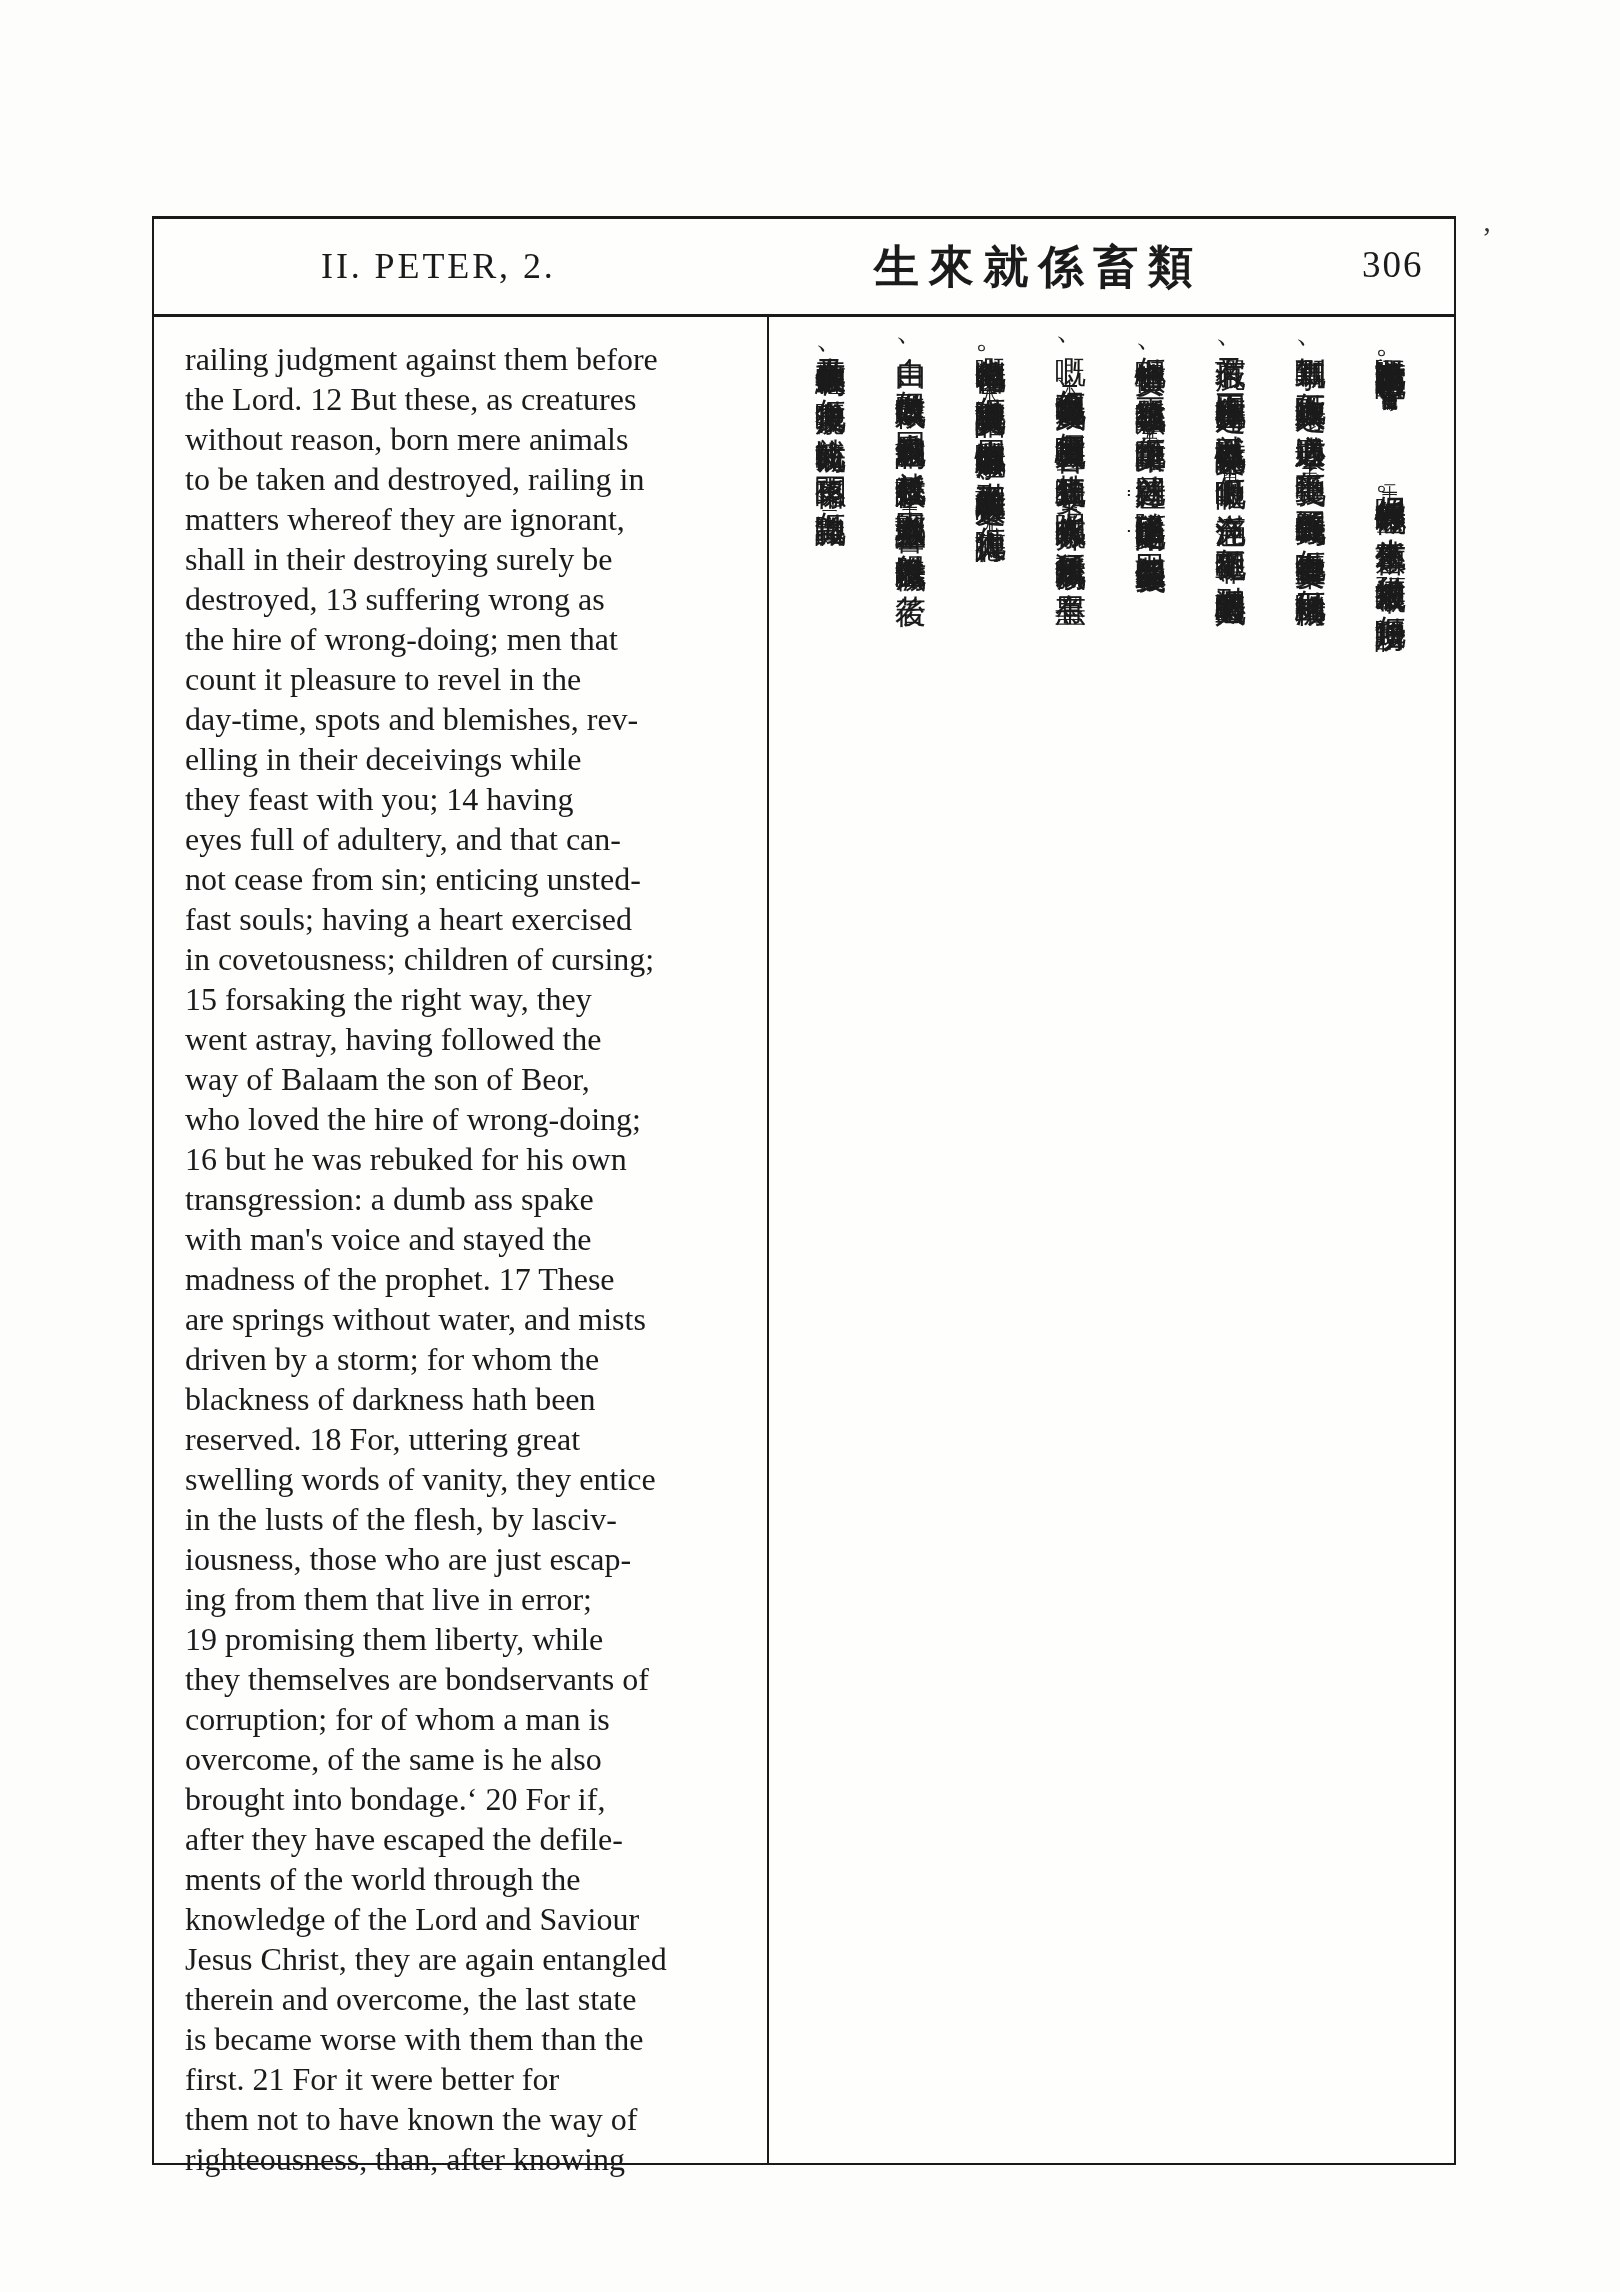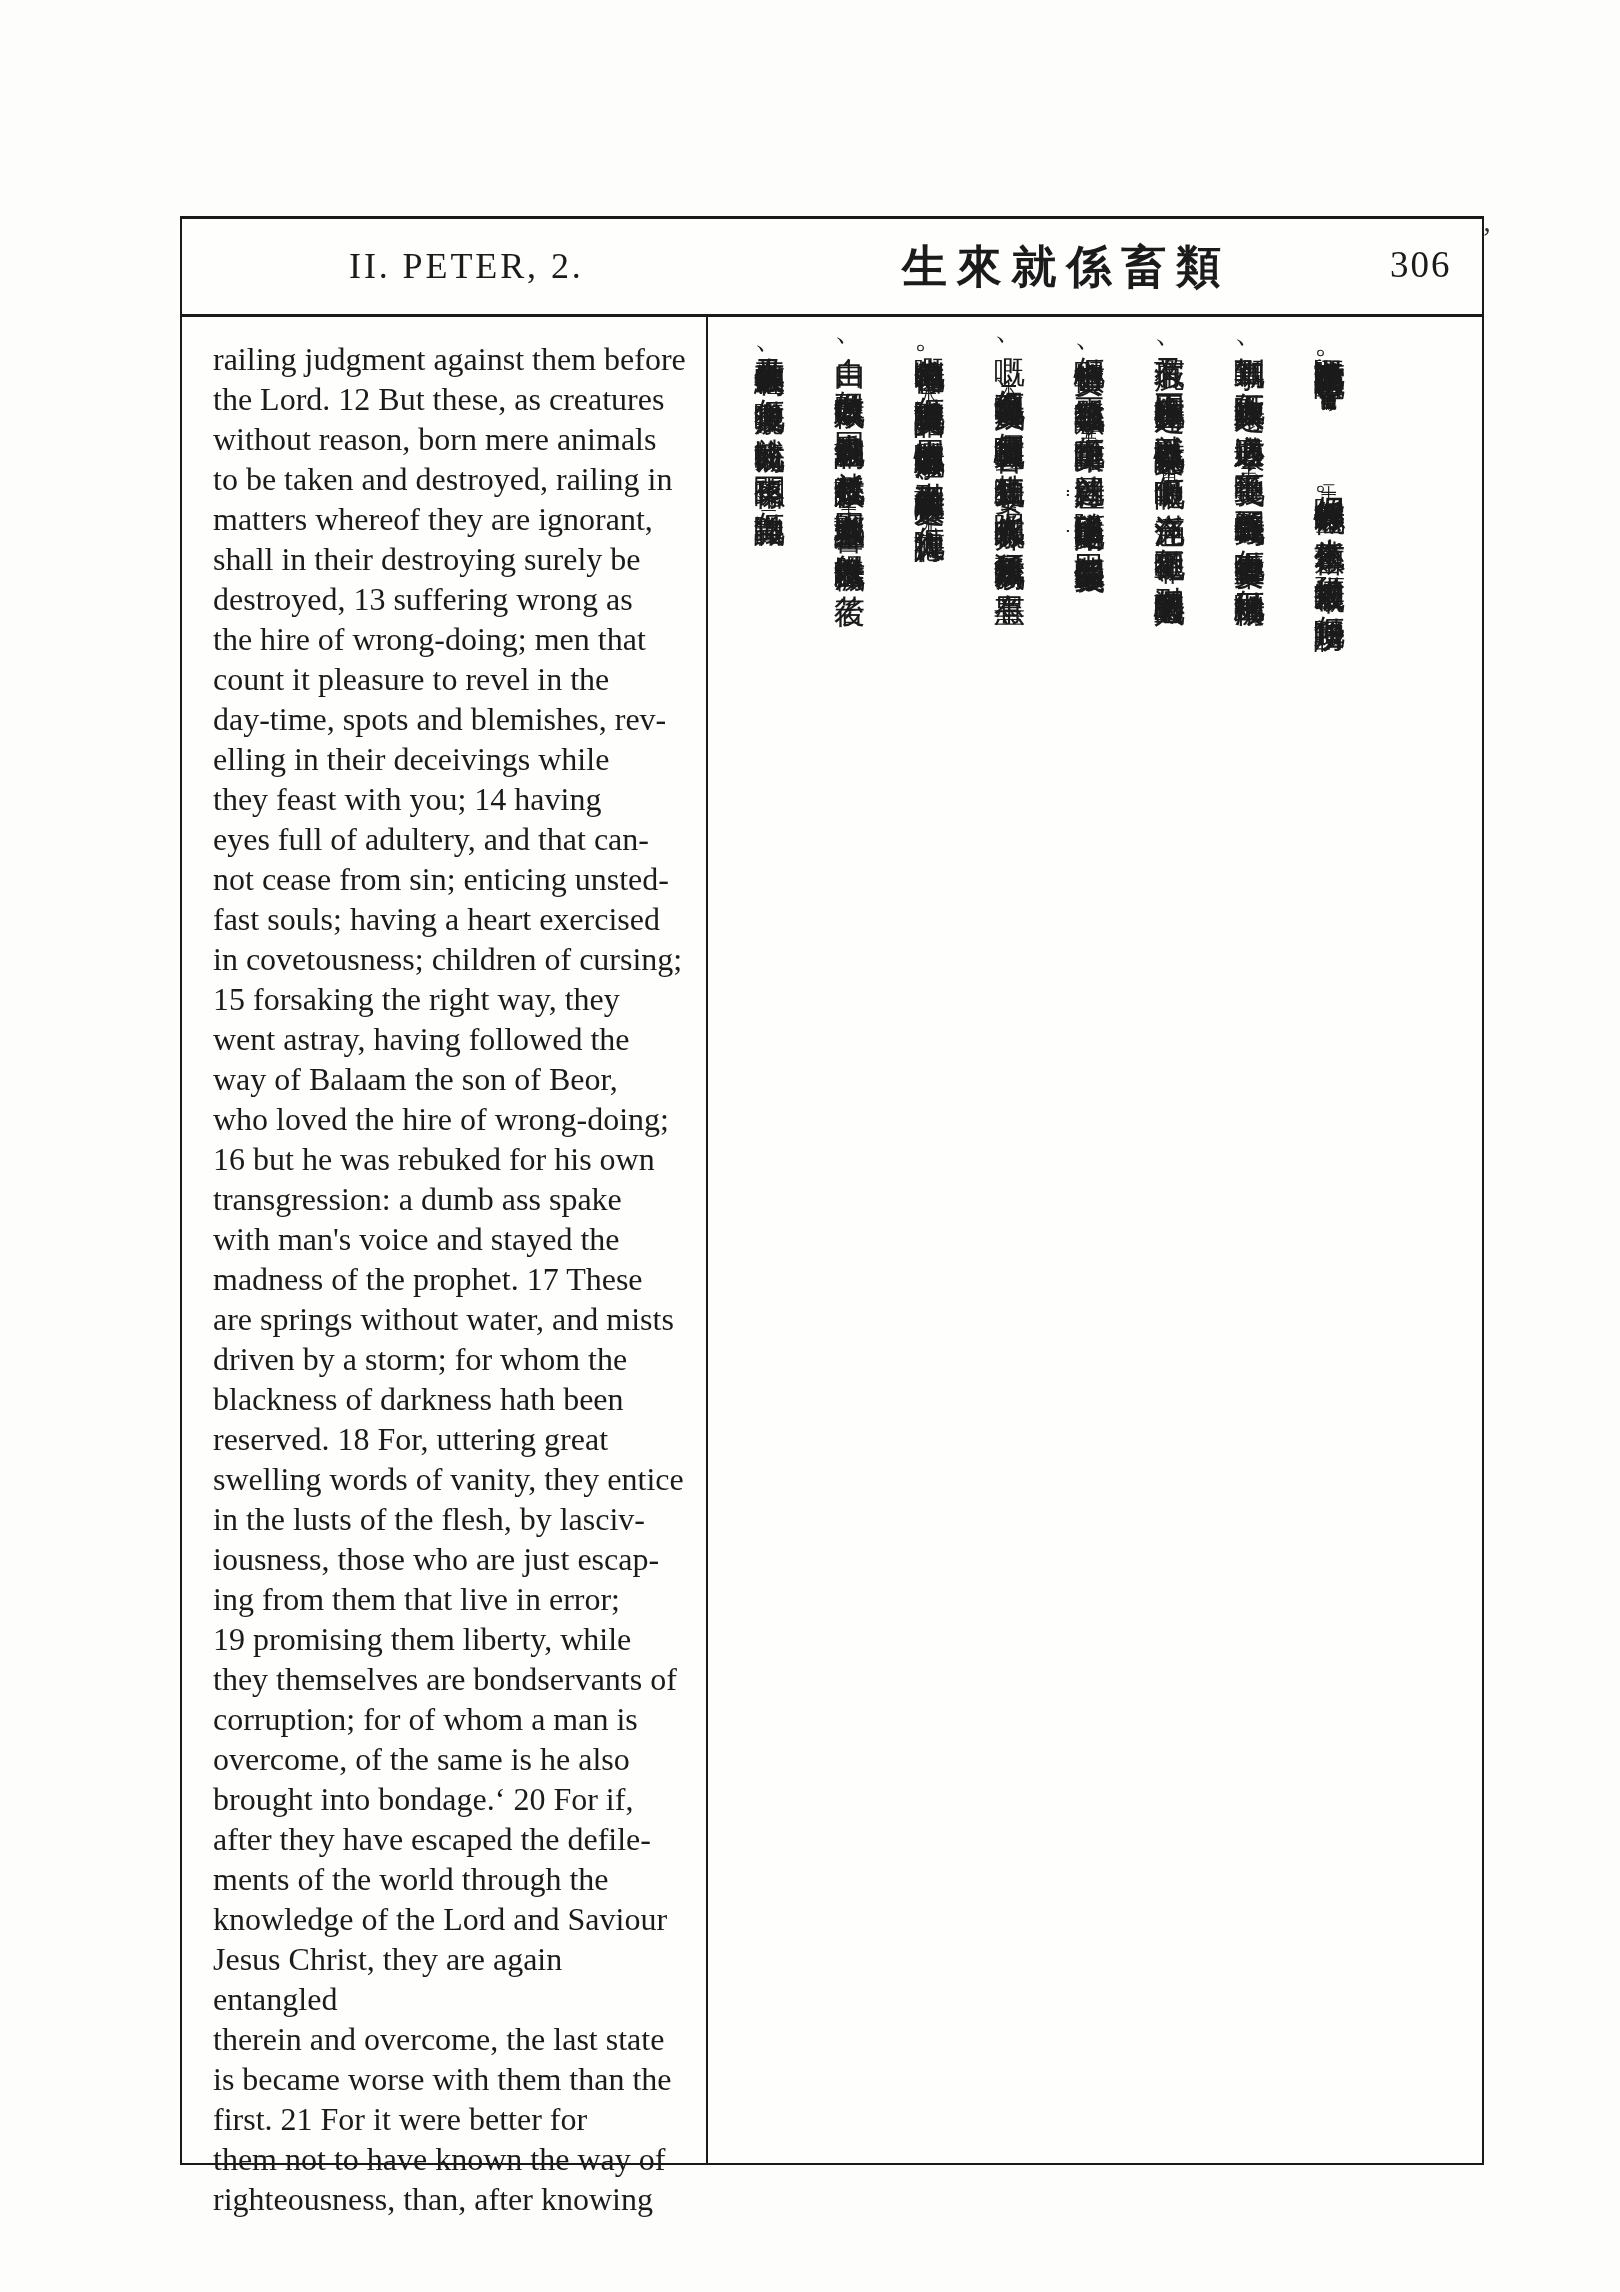--- a/index.html
+++ b/index.html
@@ -1,29 +1,29 @@
 <!DOCTYPE html>
 <html><head>
 <meta charset="utf-8">
 <style>
   html,body{margin:0;padding:0;background:#fdfdfc;}
   body{width:1620px;height:2293px;position:relative;overflow:hidden;
        font-family:"Liberation Serif","DejaVu Serif",serif;color:#1b1b1b;}
 
   .page-box{position:absolute;left:152px;top:216px;width:1304px;height:1949px;
             border:2.9px solid #1a1a1a;border-top-width:3.9px;box-sizing:border-box;
-            background:#fefefd;margin-left:28px;}
+            background:#fefefd;}
 
   .header{position:relative;height:95px;border-bottom:3.9px solid #1a1a1a;}
   .header-latin{position:absolute;left:167px;top:25.5px;font-size:36px;letter-spacing:2.9px;}
   .header-cn{position:absolute;left:720px;top:17.6px;font-size:45px;letter-spacing:9.8px;font-weight:bold;}
   .header-page{position:absolute;left:1208px;top:23.5px;font-size:37px;letter-spacing:2px;}
 
   .body-row{display:flex;height:1847px;}
-  .col-en{width:526px;border-right:2.9px solid #1a1a1a;box-sizing:border-box;
+  .col-en{width:615px;border-right:2.9px solid #1a1a1a;box-sizing:border-box;
           padding:21.6px 11.8px 0 31px;}
   .en-text{font-size:32px;line-height:40px;white-space:pre-line;}
 
   .col-cn{flex:1;box-sizing:border-box;padding:15.7px 23.5px 0 3.9px;overflow:hidden;}
   .cn-flow{writing-mode:vertical-rl;height:1811px;font-size:31px;letter-spacing:1px;}
   .ccol{line-height:45px;margin-block-end:35px;}
   .vno{font-size:15.7px;letter-spacing:0;}
   .note{font-size:15.7px;letter-spacing:0;display:inline-block;writing-mode:vertical-rl;
         height:86px;line-height:18.6px;margin:3.9px 0;}
   .pn{text-decoration:underline;text-underline-offset:4.9px;text-decoration-thickness:2px;}

